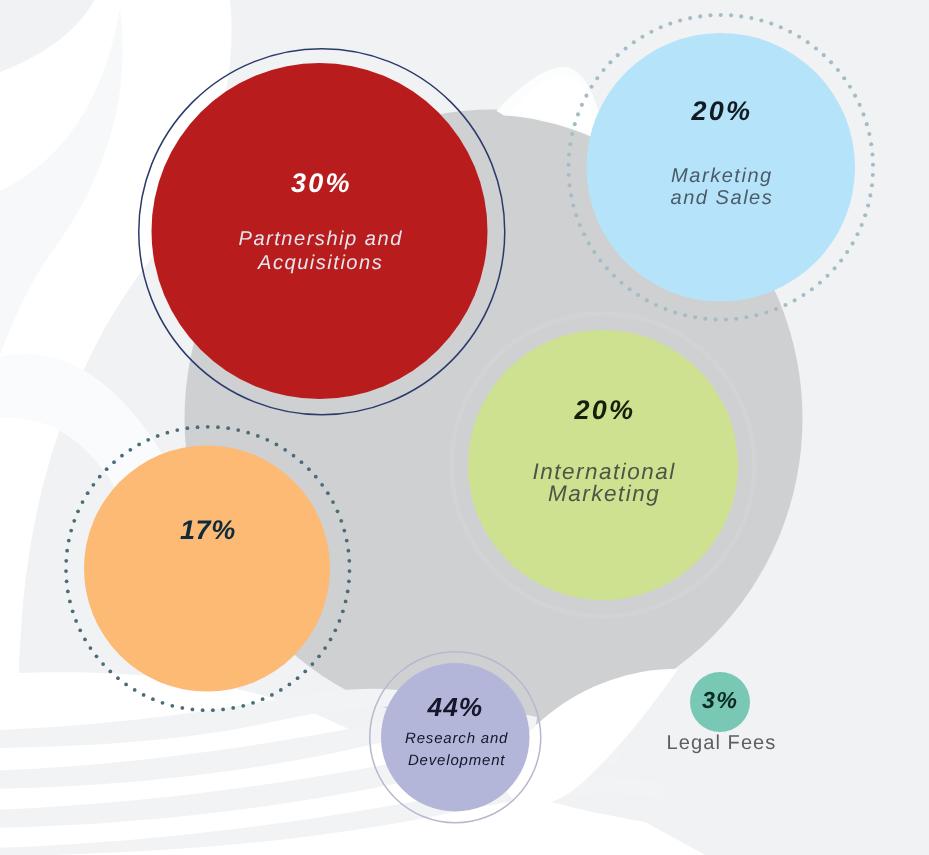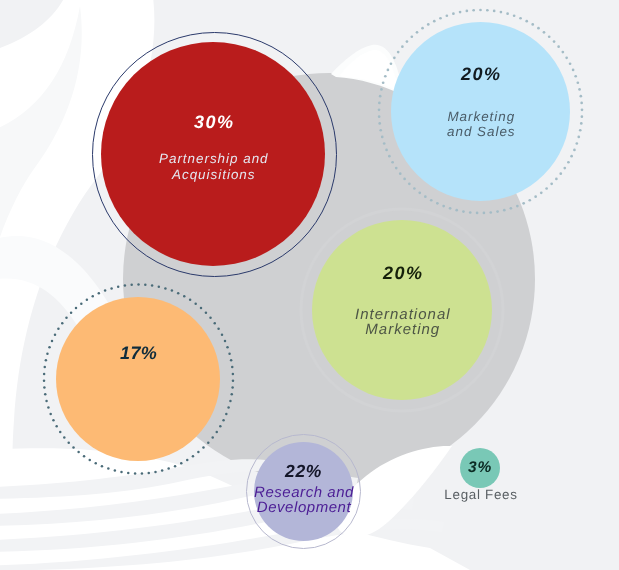--- a/index.html
+++ b/index.html
@@ -254,22 +254,22 @@
       <circle cx="118.19" cy="286.71" r="1.25" fill="#4a6b78"></circle>
       <circle cx="124.90" cy="285.48" r="1.25" fill="#4a6b78"></circle>
       <circle cx="131.68" cy="284.75" r="1.25" fill="#4a6b78"></circle>
     </svg>
   <div class="bubble" data-name="bubble-admin" style="left:56px;top:297px;width:164px;height:164px;background:#fdba74;color:#0f2c3c;">
     <div class="pct" data-name="bubble-pct-admin" style="font-size:18px;margin-top:46px;letter-spacing:0.4px;padding-left:1px;">17%</div>
   </div>
 
   <div class="ring" data-name="ring-research" style="left:246px;top:434px;width:115px;height:115px;border:1px solid #b7b8ce;"></div>
   <div class="bubble" data-name="bubble-research" style="left:254px;top:442px;width:99px;height:99px;background:#b3b6d8;color:#141629;">
-    <div class="pct" data-name="bubble-pct-research" style="font-size:17.5px;margin-top:18.5px;letter-spacing:0.7px;padding-left:1px;">22%</div>
-    <div class="lbl" data-name="bubble-label-research" style="font-size:15px;letter-spacing:0.55px;color:#4c1d95;margin-top:3px;line-height:15px;padding-left:1px;">
+    <div class="pct" data-name="bubble-pct-research" style="font-size:17.5px;margin-top:18.5px;letter-spacing:0.7px;padding-left:1px;">44%</div>
+    <div class="lbl" data-name="bubble-label-research" style="font-size:10px;letter-spacing:0.55px;color:#0f172a;margin-top:3px;line-height:15px;padding-left:1px;">
       <span data-name="label-line-1">Research and</span><br><span data-name="label-line-2">Development</span>
     </div>
   </div>
 
   <div class="bubble" data-name="bubble-legal" style="left:460px;top:448px;width:40px;height:40px;background:#79c8b6;color:#0c2b24;justify-content:center;">
     <div class="pct" data-name="bubble-pct-legal" style="font-size:15.5px;letter-spacing:0.9px;padding-left:1px;">3%</div>
   </div>
   <div data-name="bubble-label-legal" style="position:absolute;left:421px;top:487px;width:120px;text-align:center;font-size:13.4px;letter-spacing:0.7px;color:#595f63;">Legal Fees</div>
 </div>
 

